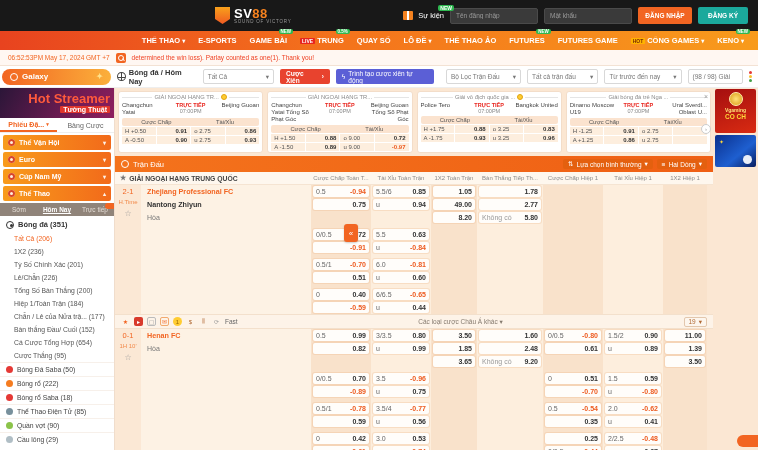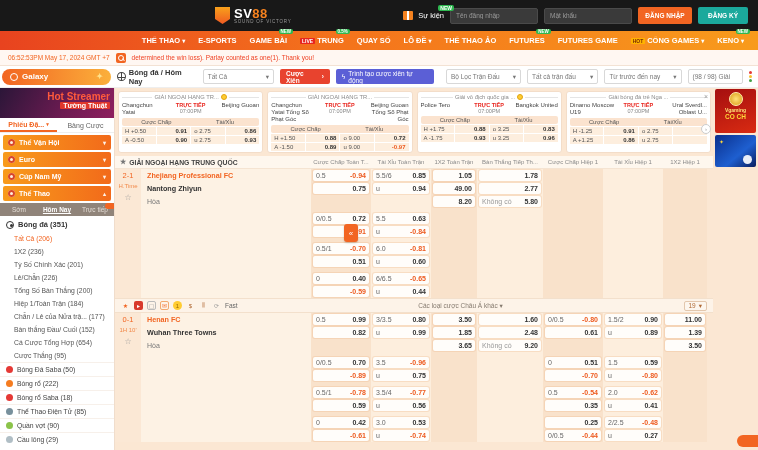--- a/index.html
+++ b/index.html
@@ -57,21 +57,21 @@
   .traffic i{width:3px;height:3px;border-radius:50%;display:block;}
 
   
   .content{display:flex;height:362px;}
   .sidebar{width:115px;background:#fff;overflow:hidden;flex-shrink:0;border-right:1px solid #f0ddcc;}
   .main{width:598px;flex-shrink:0;position:relative;}
   .rightcol{width:45px;flex-shrink:0;padding:1px 2px;background:#fbe7d3;}
 
   
   .sb-banner{height:30px;background:linear-gradient(120deg,#2b1638,#6d1b52 60%,#8e1f5e);position:relative;overflow:hidden;padding:3px 4px;}
-  .sb-banner .b1{color:#ff5a3c;font-size:10px;font-weight:bold;text-align:right;}
+  .sb-banner .b1{color:#ff5a3c;font-size:13px;font-weight:bold;text-align:right;}
   .sb-banner .b2{margin-left:auto;width:fit-content;background:#e0362c;color:#fff;font-size:7px;font-weight:bold;padding:0 3px;border-radius:1px;}
   .sb-tabs{height:15px;display:flex;border-bottom:1px solid #eee;}
   .sb-tab{flex:1;font-size:7px;display:flex;align-items:center;justify-content:center;color:#666;gap:2px;}
   .sb-tab.active{color:#f26522;font-weight:bold;border-bottom:2px solid #f26522;}
   .accordion{height:15px;margin:2px 3px;border-radius:2px;background:linear-gradient(90deg,#f89b1c,#f26a1a);color:#fff;font-size:7px;font-weight:bold;display:flex;align-items:center;gap:4px;padding:0 5px;}
   .accordion .ico{width:7px;height:7px;border-radius:50%;background:rgba(255,255,255,.85);box-shadow:inset 0 0 0 2px #d8452a;}
   .accordion .ch{margin-left:auto;font-size:6px;opacity:.9;}
   .sb-subtabs{height:13px;background:#90847a;display:flex;align-items:center;}
   .sb-subtab{flex:1;text-align:center;font-size:6.5px;color:#e4ddd6;position:relative;}
   .sb-subtab.active{color:#fff;font-weight:bold;text-decoration:underline;}
@@ -489,20 +489,36 @@
             <div class="card-oddrow">
               <span>A +1.25</span>
               <span class="v">0.86</span>
               <span>u 2.75</span>
               <span class="v"></span>
             </div>
             <span class="card-arrow">›</span>
           </div>
         </div>
 
+      <div class="matchbar">
+        <span class="clock"></span>
+        <span class="title">Trận Đấu</span>
+        <div class="mb-right">
+          <div class="mb-pill">
+              <span>⇅</span>
+              <span>Lựa chọn bình thường</span>
+              <span>▾</span>
+            </div>
+          <div class="mb-pill">
+              <span>≡</span>
+              <span>Hai Dòng</span>
+              <span>▾</span>
+            </div>
+        </div>
+      </div>
 
       <div class="league-row" id="league-row">
           <div class="league-title">
             <span class="st">★</span>
             <span>GIẢI NGOẠI HẠNG TRUNG QUỐC</span>
           </div>
           <div class="league-col">Cược Chấp Toàn T...</div>
           <div class="league-col">Tài Xỉu Toàn Trận</div>
           <div class="league-col">1X2 Toàn Trận</div>
           <div class="league-col">Bàn Thắng Tiếp Th...</div>
@@ -724,21 +740,20 @@
           <div class="stripe" style="left: 428px; width: 60px; background: rgb(249, 226, 203);"></div>
           <div class="stripe" style="left: 488px; width: 60px; background: rgb(253, 238, 221);"></div>
           <div class="stripe" style="left: 548px; width: 44px; background: rgb(249, 226, 203);"></div>
           <div class="score-box">
             <div class="sc">0-1</div>
             <div class="tl">1H 10'</div>
             <div class="st">☆</div>
           </div>
           <div class="teams-box">
             <div class="home">Henan FC</div>
-            <div class="away">Wuhan Three Towns</div>
             <div class="draw">Hòa</div>
           </div>
           <div class="grp" style="grid-area: 1 / 3;">
             <div class="oc">
               <span class="ln">0.5</span>
               <span class="od">0.99</span>
             </div>
           </div>
           <div class="grp" style="grid-area: 1 / 4;">
             <div class="oc">

